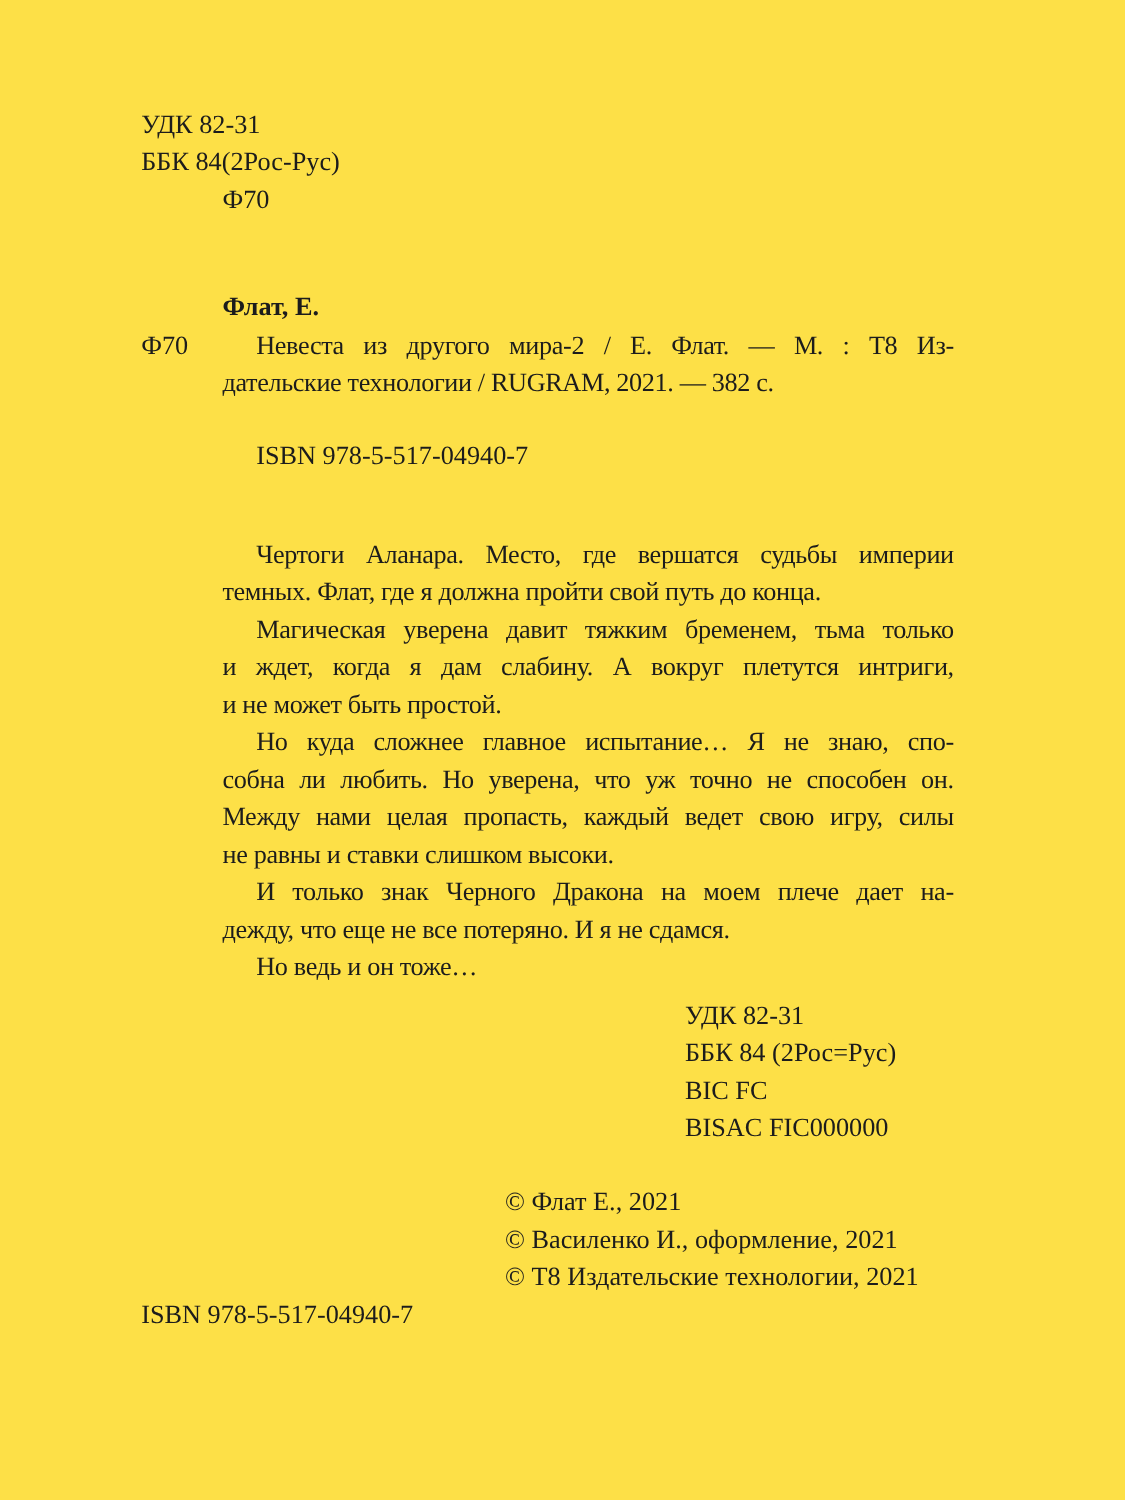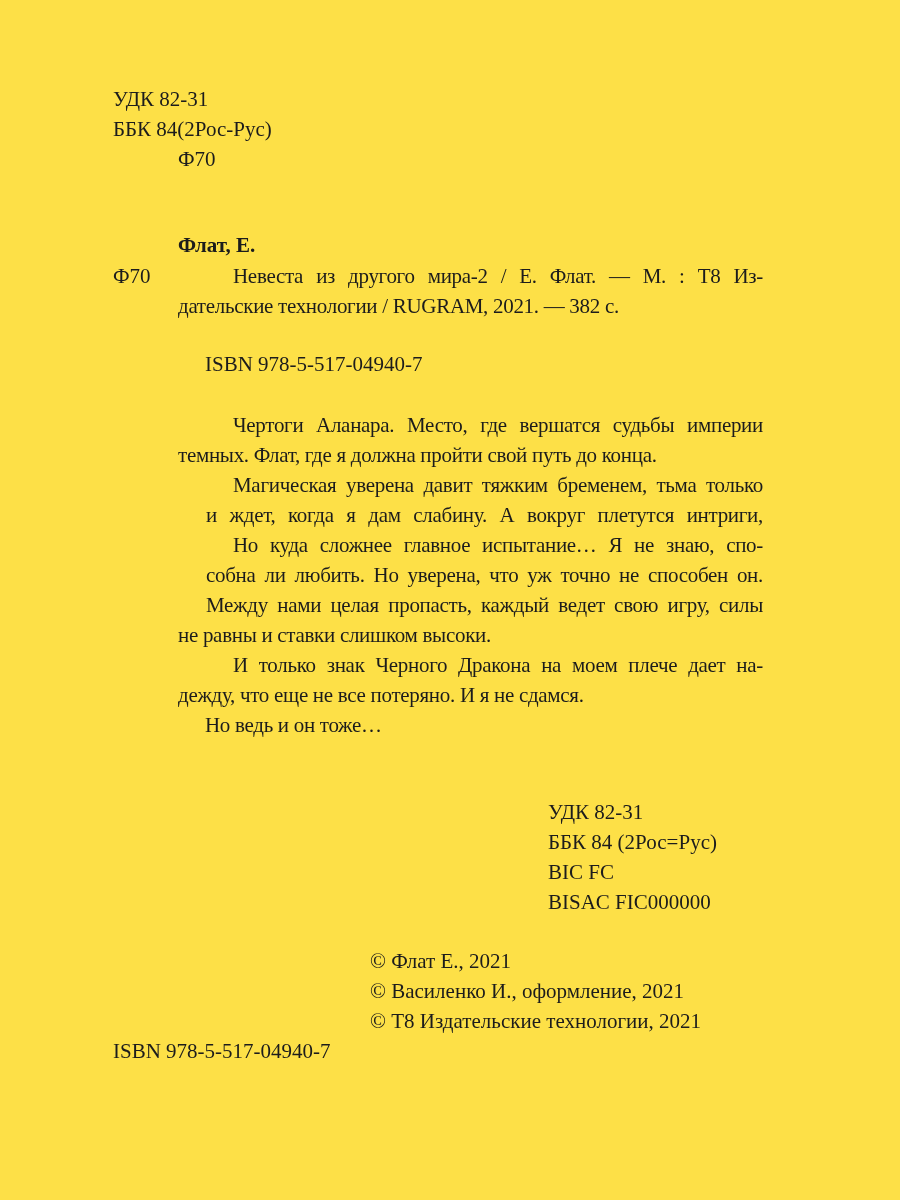--- a/index.html
+++ b/index.html
@@ -24,30 +24,30 @@
   .author-heading { left: 178px; top: 230px; font-weight: bold; }
 
   
   .card { left: 113px; top: 261px; width: 650px; }
   .card-code { position: absolute; left: 0; top: 0; }
   .card-text { margin-left: 65px; width: 585px; letter-spacing: -0.3px; }
 
   .isbn-card { left: 205px; top: 349px; }
 
   
-  .annotation { left: 178px; top: 410px; width: 585px; letter-spacing: -0.3px; }
+  .annotation { left: 178px; top: 428px; width: 585px; letter-spacing: -0.3px; }
 
-  .j { text-align: justify; text-align-last: justify; margin-left: 28px; }
+  .j { text-align: justify; text-align-last: justify; }
   .ind { text-indent: 27px; }
 
   
   .class-block { left: 548px; top: 797px; }
 
   
-  .copyright-block { left: 370px; top: 946px; }
+  .copyright-block { left: 404px; top: 946px; }
 
   .isbn-bottom { left: 113px; top: 1036px; }
 </style>
 </head>
 <body>
 
 <div class="page">
 
   <div class="blk top-block">
     <div class="ln">УДК 82-31</div>
@@ -66,20 +66,21 @@
   </div>
 
   <div class="blk isbn-card">ISBN 978-5-517-04940-7</div>
 
   <div class="blk annotation">
     <div class="ln j ind">Чертоги Аланара. Место, где вершатся судьбы империи</div>
     <div class="ln">темных. Флат, где я должна пройти свой путь до конца.</div>
 
     <div class="ln j ind">Магическая уверена давит тяжким бременем, тьма только</div>
     <div class="ln j">и ждет, когда я дам слабину. А вокруг плетутся интриги,</div>
+    <div class="ln">и не может быть простой.</div>
 
     <div class="ln j ind">Но куда сложнее главное испытание… Я не знаю, спо-</div>
     <div class="ln j">собна ли любить. Но уверена, что уж точно не способен он.</div>
     <div class="ln j">Между нами целая пропасть, каждый ведет свою игру, силы</div>
     <div class="ln">не равны и ставки слишком высоки.</div>
 
     <div class="ln j ind">И только знак Черного Дракона на моем плече дает на-</div>
     <div class="ln">дежду, что еще не все потеряно. И я не сдамся.</div>
 
     <div class="ln ind">Но ведь и он тоже…</div>

